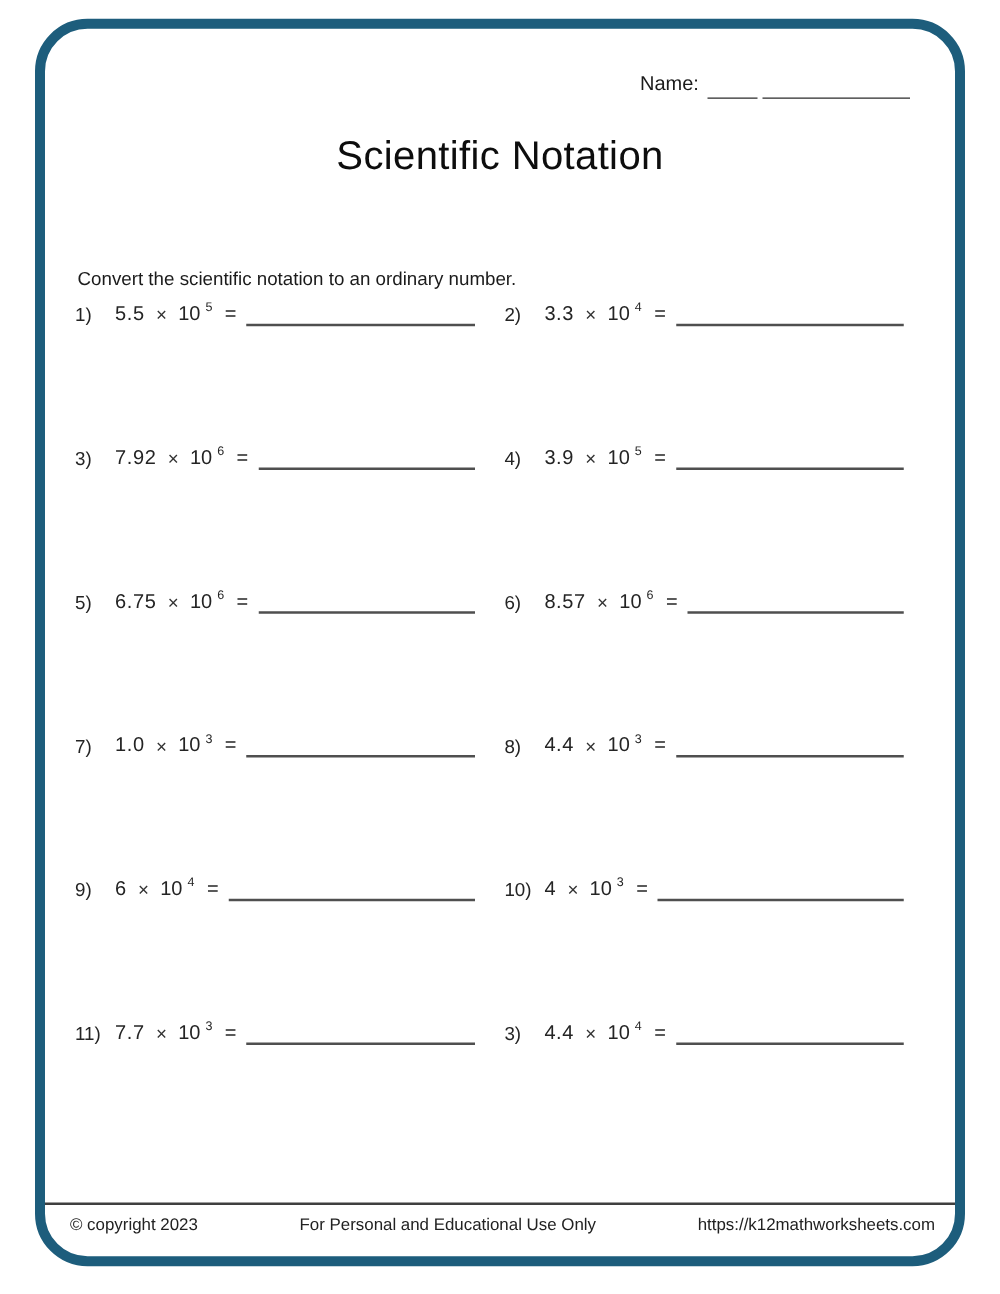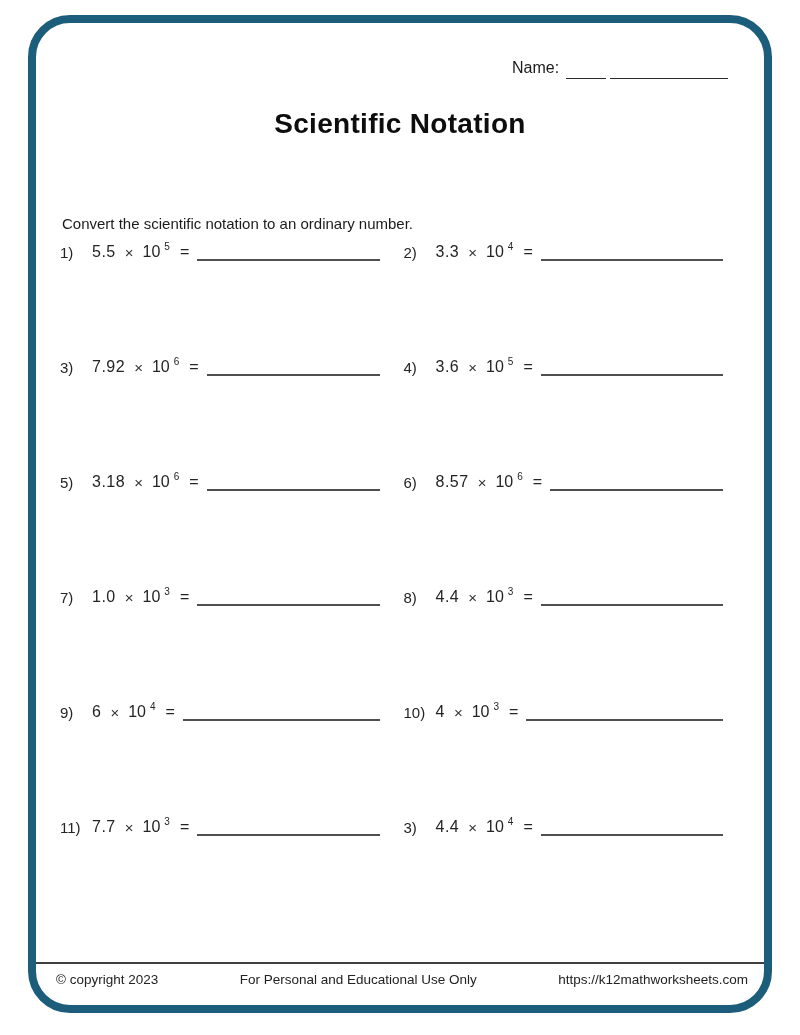--- a/index.html
+++ b/index.html
@@ -26,22 +26,22 @@
     font-size: 16px;
   }
   .name-label { padding-bottom: 2px; }
   .nline { border-bottom: 1.6px solid #2b2b2b; height: 16px; display: inline-block; }
   .nline.short { width: 40px; margin-left: 7px; }
   .nline.long  { width: 118px; margin-left: 4px; }
   .title-block {
     position: absolute;
     top: 103px; left: 0; width: 800px;
     text-align: center;
-    font-weight: bold;
-    font-size: 28px;
+    font-weight: normal;
+    font-size: 32px;
     line-height: 42px;
     letter-spacing: 0.3px;
     color: #0d0d0d;
   }
   .instruction {
     position: absolute;
     top: 215px; left: 62px;
     font-size: 15px;
     text-align: right;
   }
@@ -135,31 +135,31 @@
     <span class="coeff">7.92</span>
     <span class="times">×</span>
     <span class="base">10</span>
     <span class="exp">6</span>
     <span class="eq">=</span>
     <span class="answer-line"></span>
   </div>
 
   <div class="problem">
     <span class="pnum">4)</span>
-    <span class="coeff">3.6</span>
+    <span class="coeff">3.9</span>
     <span class="times">×</span>
     <span class="base">10</span>
     <span class="exp">5</span>
     <span class="eq">=</span>
     <span class="answer-line"></span>
   </div>
 
   <div class="problem">
     <span class="pnum">5)</span>
-    <span class="coeff">3.18</span>
+    <span class="coeff">6.75</span>
     <span class="times">×</span>
     <span class="base">10</span>
     <span class="exp">6</span>
     <span class="eq">=</span>
     <span class="answer-line"></span>
   </div>
 
   <div class="problem">
     <span class="pnum">6)</span>
     <span class="coeff">8.57</span>

